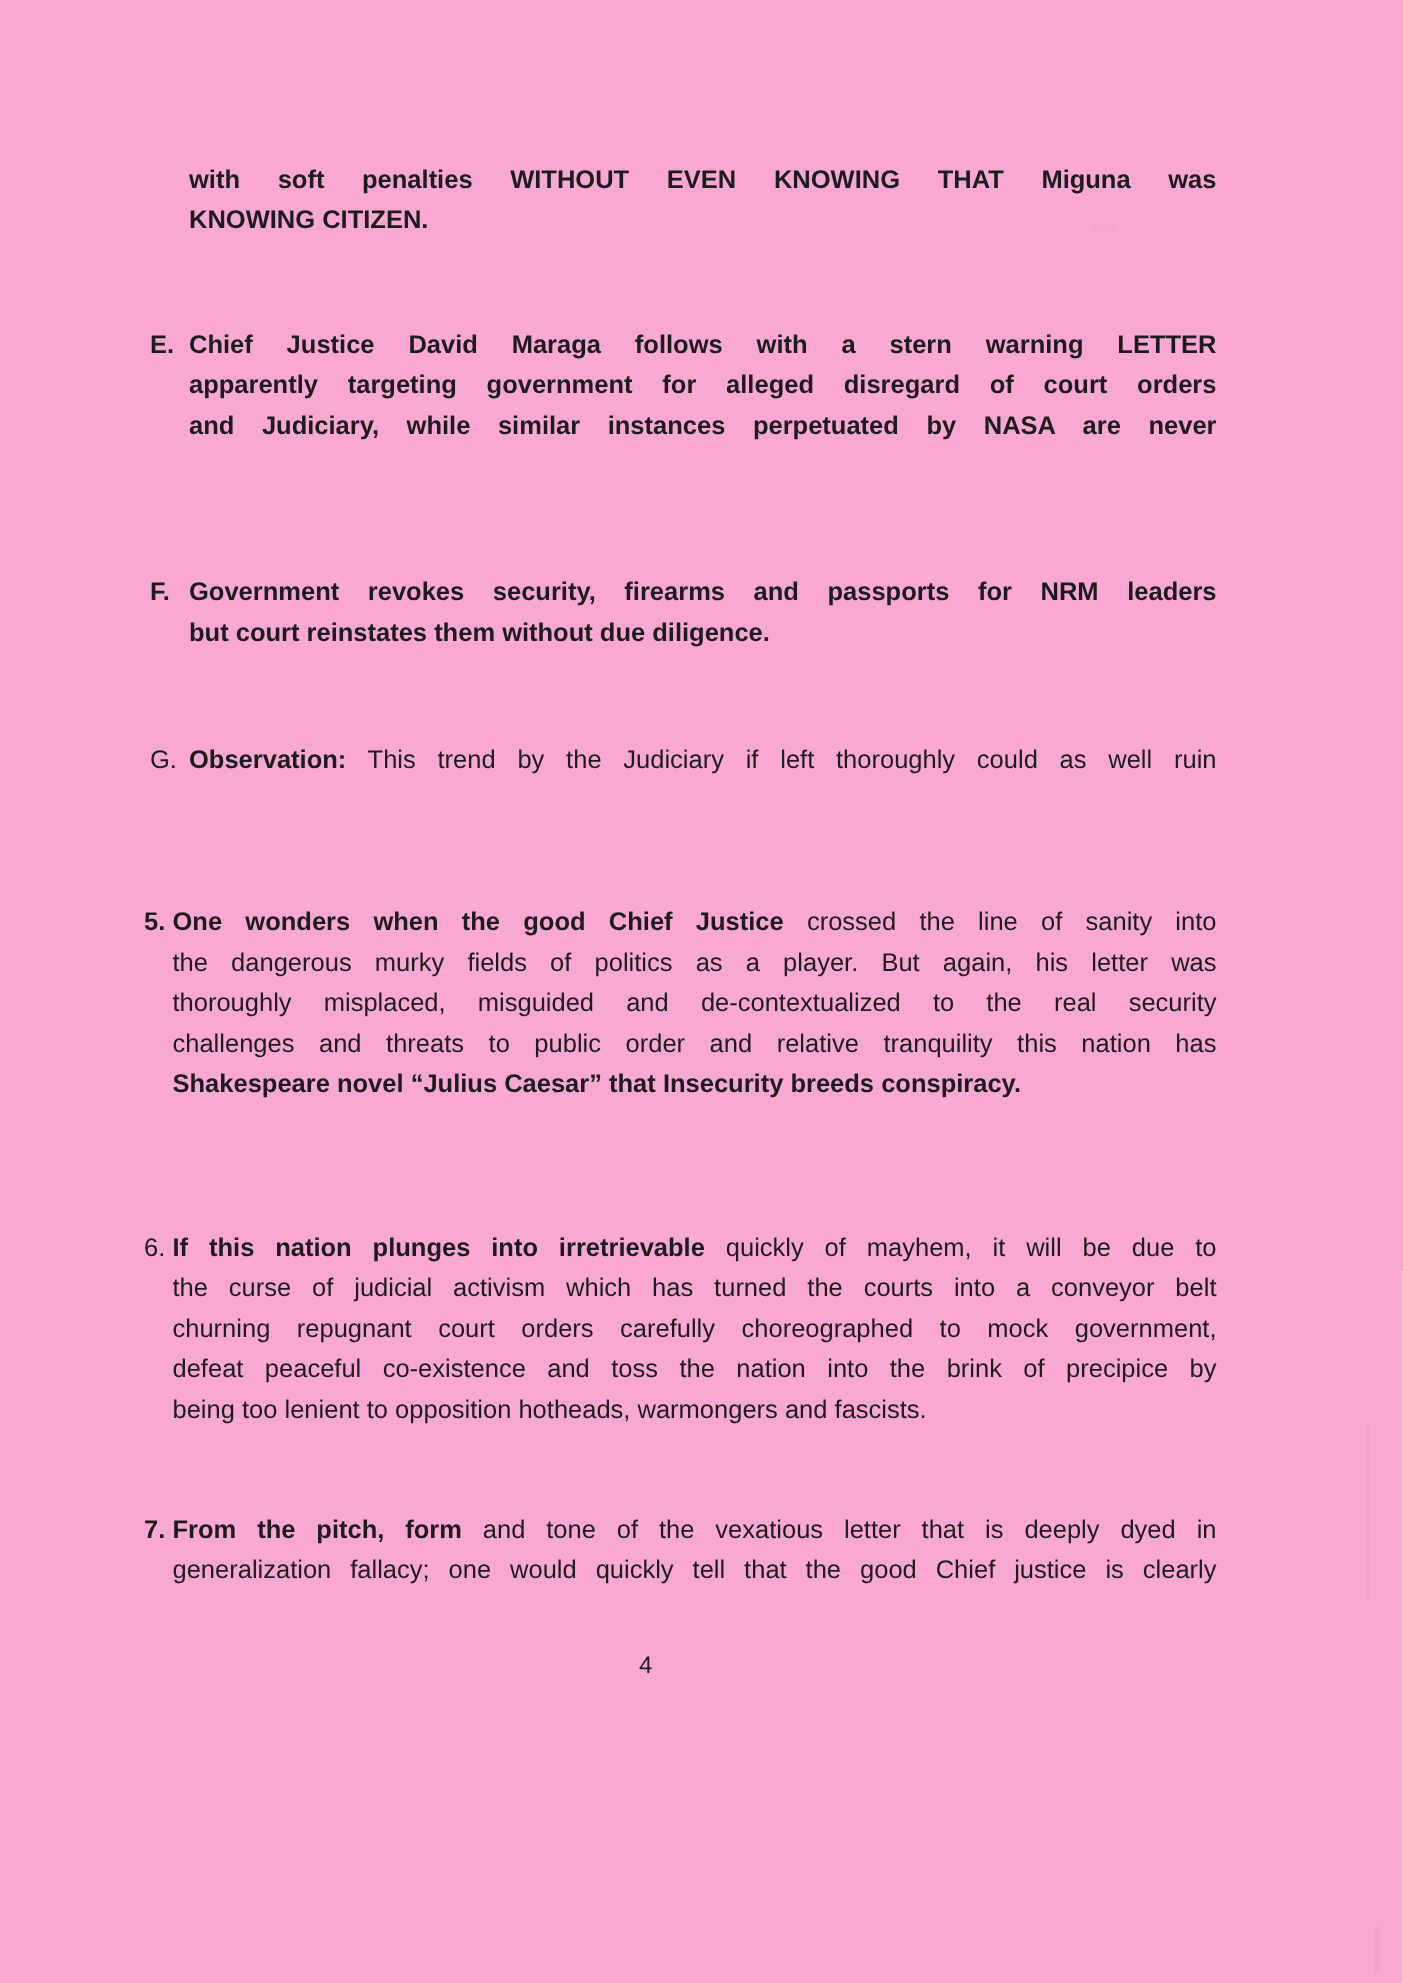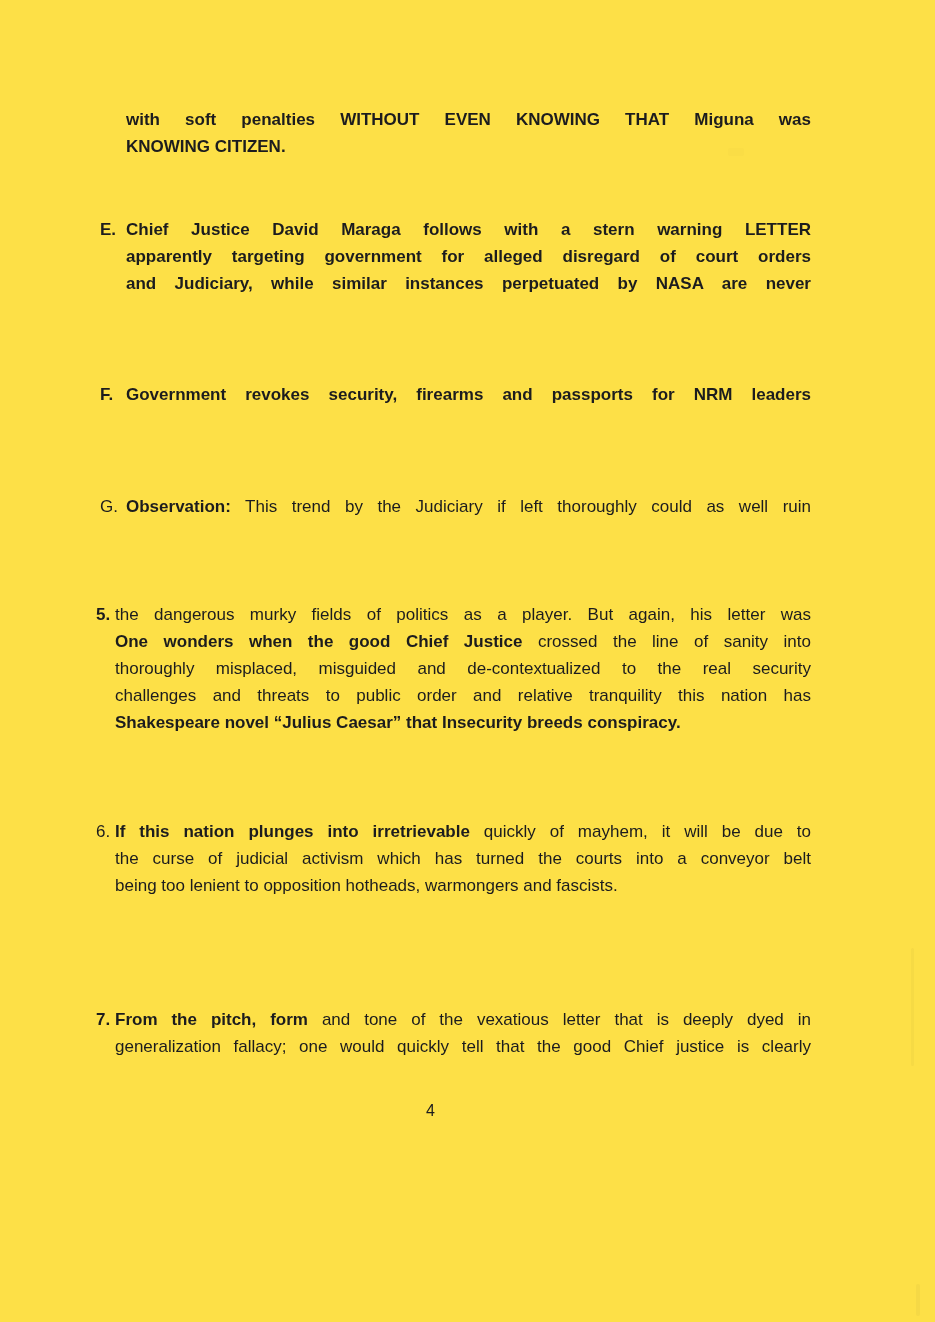--- a/index.html
+++ b/index.html
@@ -5,21 +5,21 @@
   html,body{margin:0;padding:0;}
   body{
     width:935px;height:1322px;
     background:#ffffff;
     font-family:"Liberation Sans", sans-serif;
     color:#1c1c1e;
     position:relative;
     overflow:hidden;
     -webkit-font-smoothing:antialiased;
   }
-  .page{position:absolute;inset:0;background:#fde047;}
+  .page{position:absolute;inset:0;background:#f9a8d4;}
   .block{position:absolute;font-size:17px;line-height:27px;}
   .block.let{left:126px;width:685px;}
   .block.num{left:115px;width:696px;}
   .mk{position:absolute;top:0;line-height:27px;}
   .let .mk{left:-26px;}
   .num .mk{left:-19px;}
   .ln{line-height:27px;min-height:27px;}
   .jl{text-align:justify;text-align-last:justify;}
   .b{font-weight:bold;}
   .page-num{
@@ -45,40 +45,43 @@
   <section class="block let" style="top:216px">
     <span class="mk b">E.</span>
     <div class="ln jl"><span class="b">Chief Justice David Maraga follows with a stern warning LETTER</span></div>
     <div class="ln jl"><span class="b">apparently targeting government for alleged disregard of court orders</span></div>
     <div class="ln jl"><span class="b">and Judiciary, while similar instances perpetuated by NASA are never</span></div>
   </section>
 
   <section class="block let" style="top:381px">
     <span class="mk b">F.</span>
     <div class="ln jl"><span class="b">Government revokes security, firearms and passports for NRM leaders</span></div>
+    <div class="ln"><span class="b">but court reinstates them without due diligence.</span></div>
   </section>
 
   <section class="block let" style="top:493px">
     <span class="mk">G.</span>
     <div class="ln jl"><span class="b">Observation:</span><span> This trend by the Judiciary if left thoroughly could as well ruin</span></div>
   </section>
 
   <section class="block num" style="top:601px">
     <span class="mk b">5.</span>
+    <div class="ln jl"><span class="b">One wonders when the good Chief Justice</span><span> crossed the line of sanity into</span></div>
     <div class="ln jl"><span>the dangerous murky fields of politics as a player. But again, his letter was</span></div>
-    <div class="ln jl"><span class="b">One wonders when the good Chief Justice</span><span> crossed the line of sanity into</span></div>
     <div class="ln jl"><span>thoroughly misplaced, misguided and de-contextualized to the real security</span></div>
     <div class="ln jl"><span>challenges and threats to public order and relative tranquility this nation has</span></div>
     <div class="ln"><span class="b">Shakespeare novel “Julius Caesar” that Insecurity breeds conspiracy.</span></div>
   </section>
 
   <section class="block num" style="top:818px">
     <span class="mk">6.</span>
     <div class="ln jl"><span class="b">If this nation plunges into irretrievable</span><span> quickly of mayhem, it will be due to</span></div>
     <div class="ln jl"><span>the curse of judicial activism which has turned the courts into a conveyor belt</span></div>
+    <div class="ln jl"><span>churning repugnant court orders carefully choreographed to mock government,</span></div>
+    <div class="ln jl"><span>defeat peaceful co-existence and toss the nation into the brink of precipice by</span></div>
     <div class="ln"><span>being too lenient to opposition hotheads, warmongers and fascists.</span></div>
   </section>
 
   <section class="block num" style="top:1006px">
     <span class="mk b">7.</span>
     <div class="ln jl"><span class="b">From the pitch, form</span><span> and tone of the vexatious letter that is deeply dyed in</span></div>
     <div class="ln jl"><span>generalization fallacy; one would quickly tell that the good Chief justice is clearly</span></div>
   </section>
 
   <div class="page-num">4</div>

